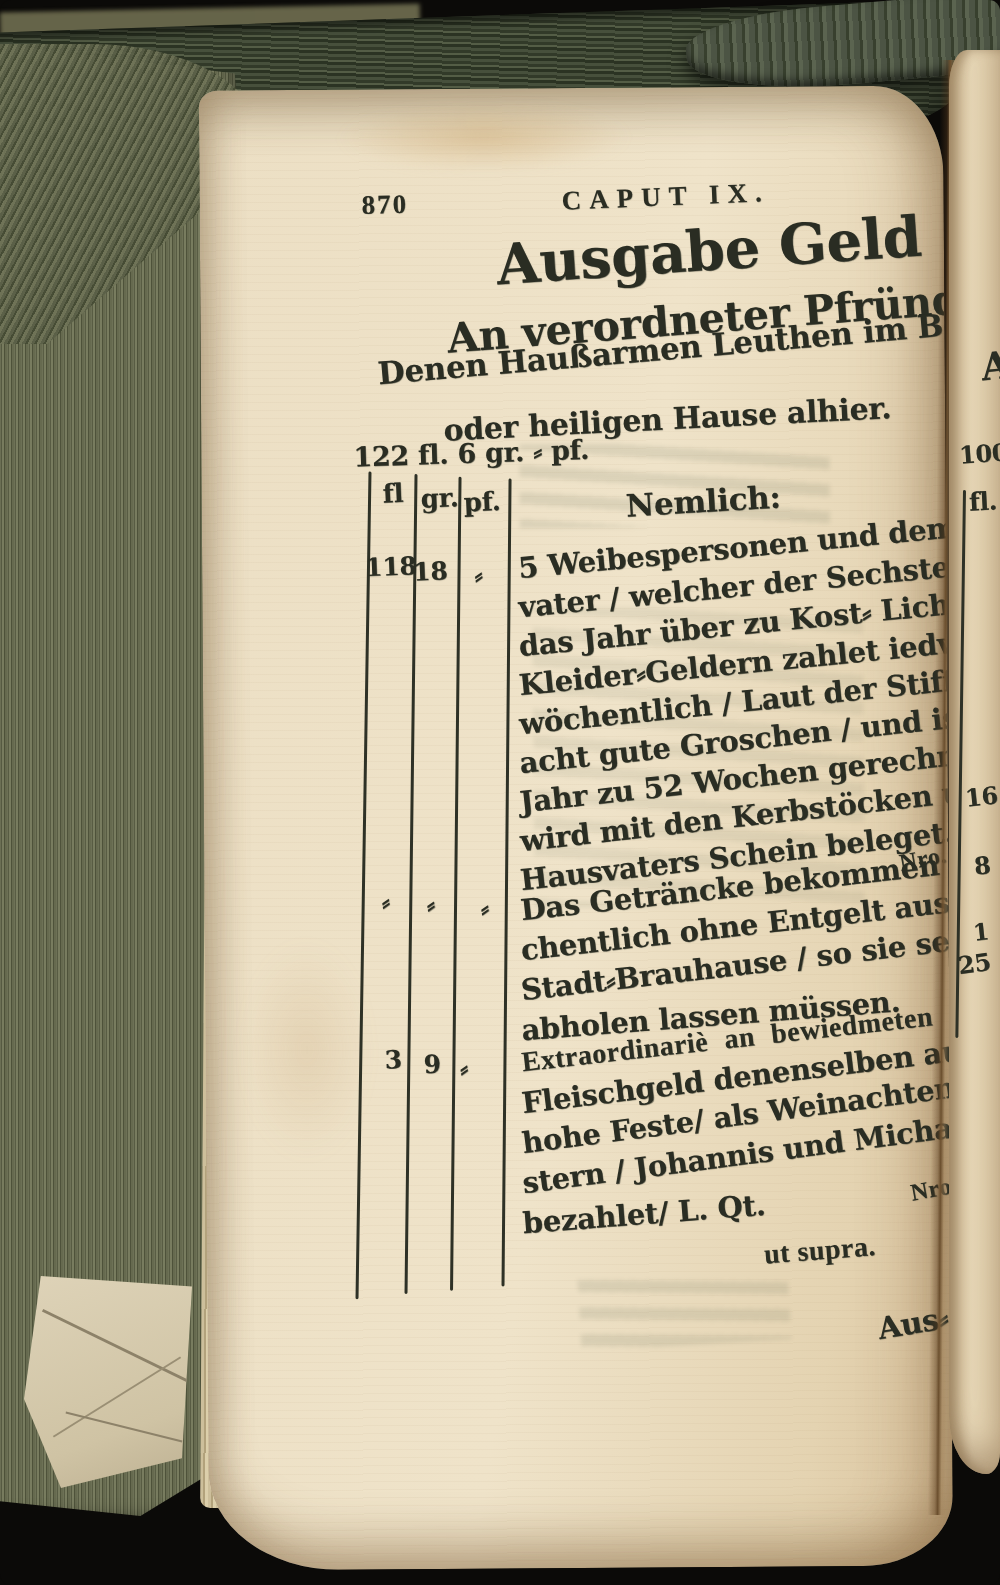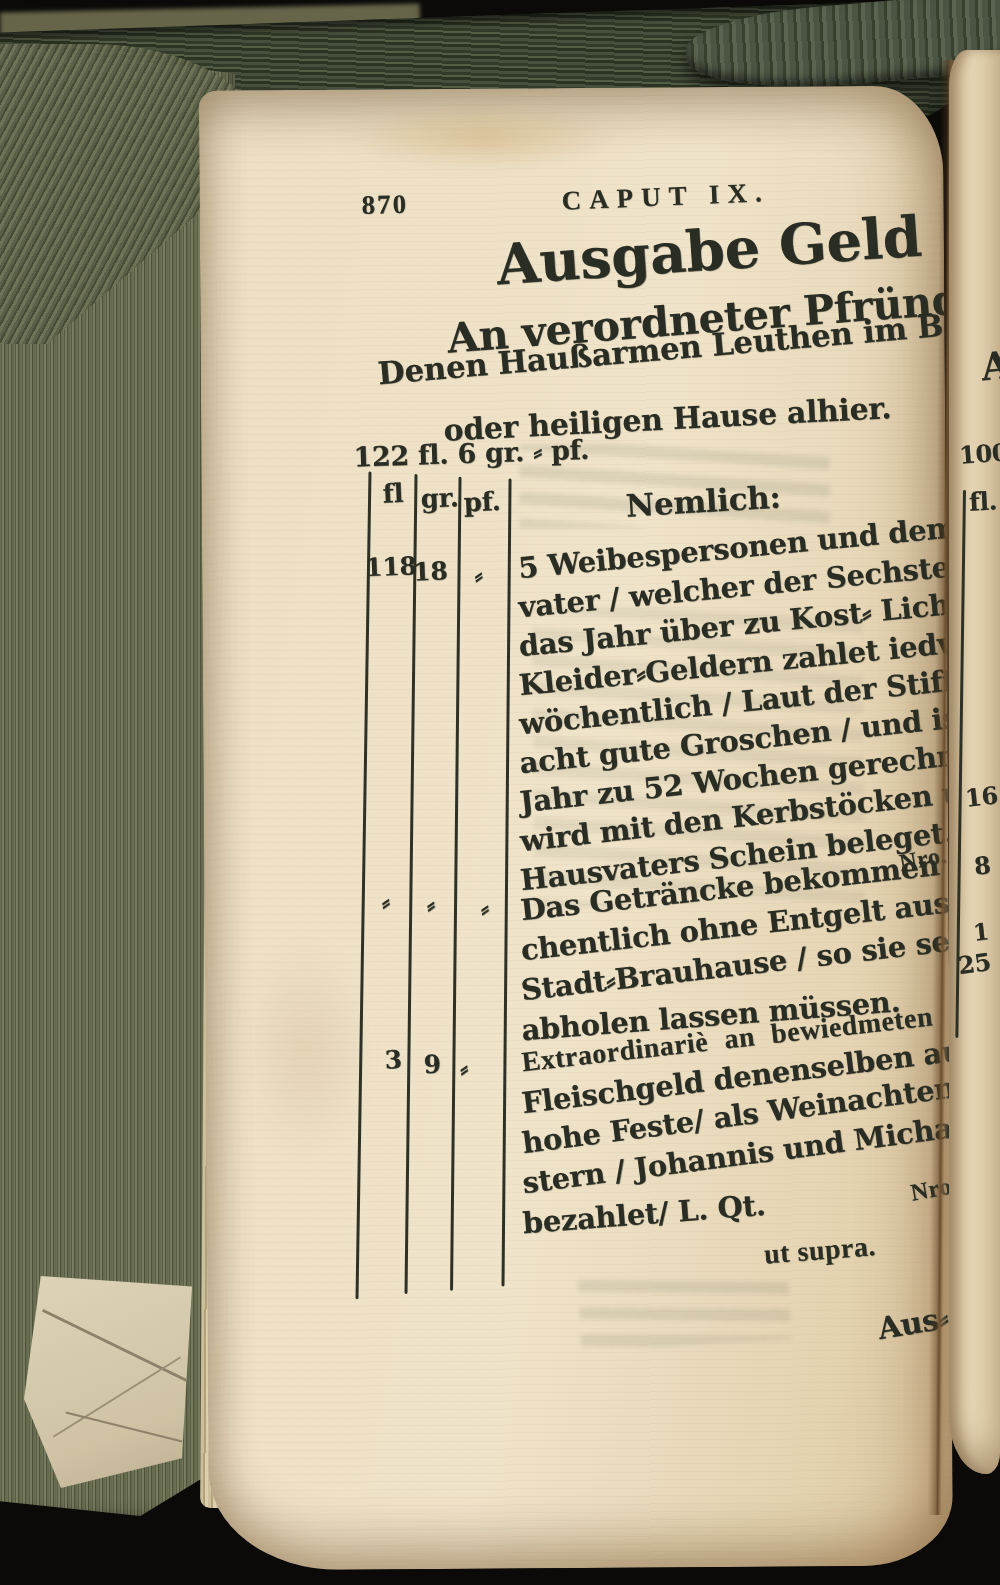--- a/index.html
+++ b/index.html
@@ -1,17 +1,17 @@
 <!DOCTYPE html>
 <html><head>
 <meta charset="utf-8">
 <style>
   html,body{margin:0;padding:0;background:#0b0a08;}
   .scene{position:relative;width:1000px;height:1585px;overflow:hidden;background:#0b0a08;
-         font-family:"DejaVu Serif",serif;}
+         font-family:"DejaVu Serif",serif;border-radius:11px;}
   .scene *{position:absolute;}
 
   
   .top-edge-light{left:0;top:8px;width:420px;height:30px;background:#85835f;opacity:.75;
     transform:rotate(-1.2deg);filter:blur(2px);}
   .top-edge{left:-18px;top:16px;width:988px;height:124px;
     background:repeating-linear-gradient(184deg,#47503c 0 3px,#323a29 3px 6px,#545d46 6px 8px,#2b3323 8px 11px);
     border-radius:0 0 90px 16px / 0 0 60px 12px;
     transform:rotate(-2deg);box-shadow:inset 0 -16px 20px rgba(0,0,0,.4), inset 0 6px 8px rgba(0,0,0,.5);}
   .spine-band{left:686px;top:4px;width:330px;height:80px;

